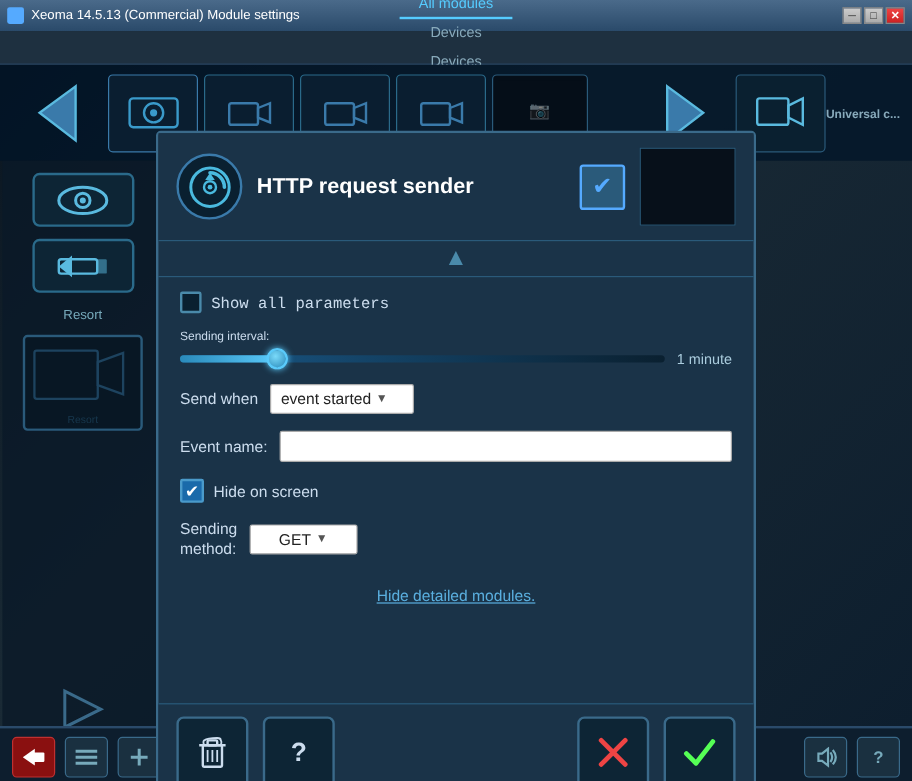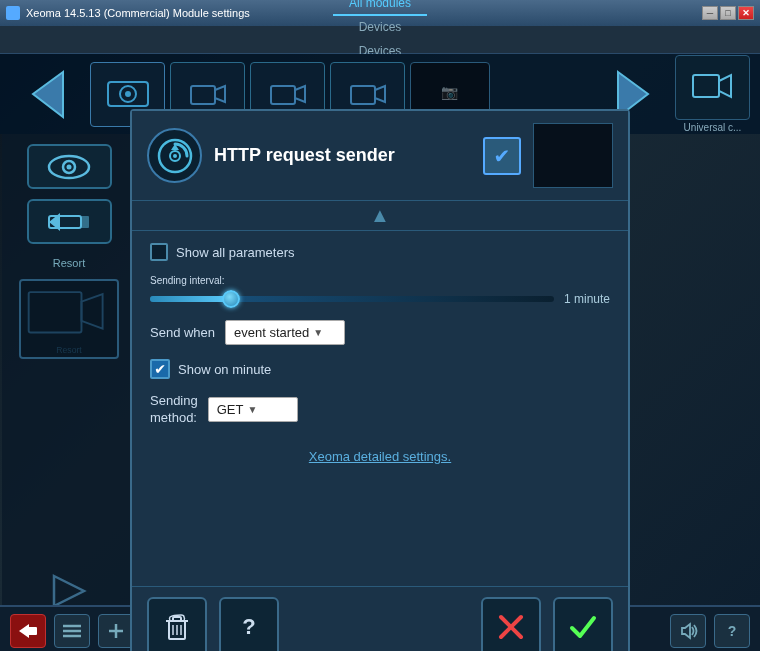--- a/index.html
+++ b/index.html
@@ -195,23 +195,24 @@
     
     .modal-body {
       padding: 12px 18px;
       flex: 1;
       overflow-y: auto;
     }
 
     
     .param-row {
       display: flex;
-      align-items: center;
+      align-items: flex-end;
       gap: 8px;
       margin-bottom: 14px;
+      font-family: Liberation Mono, monospace;
     }
     .checkbox-custom {
       width: 18px; height: 18px;
       background: #0a2030;
       border: 2px solid #4a8aaa;
       border-radius: 2px;
       display: flex; align-items: center; justify-content: center;
       cursor: pointer; font-size: 12px; color: #5af;
       flex-shrink: 0;
     }
@@ -440,21 +441,21 @@
     </div>
 
     <div style="flex:1;"></div>
 
     <div class="arrow-module">
       <svg width="40" height="55" viewBox="0 0 40 55">
         <polygon points="5,5 35,27 5,50" fill="#3a7aaa" stroke="#5abadf" stroke-width="2"></polygon>
       </svg>
     </div>
 
-    <div style="display:flex;flex-direction:column;align-items:center;flex-shrink:0;">
+    <div style="display:flex;flex-direction:row;align-items:center;flex-shrink:0;font-weight:bold;">
       <div class="universal-thumb">
         <svg width="50" height="45" viewBox="0 0 50 45">
           <rect x="5" y="10" width="26" height="22" rx="2" fill="none" stroke="#5abadf" stroke-width="2"></rect>
           <path d="M31,16 L43,10 L43,32 L31,26 Z" fill="none" stroke="#5abadf" stroke-width="2"></path>
         </svg>
       </div>
       <span class="universal-label">Universal c...</span>
     </div>
   </div>
 
@@ -540,35 +541,39 @@
       </div>
 
       <div class="send-when-row">
         <span class="send-when-label">Send when</span>
         <div class="dropdown-select">
           <span>event started</span>
           <span class="dropdown-arrow">▼</span>
         </div>
       </div>
 
+      <div class="event-row">
+        <span class="event-label">Event name:</span>
+        <input type="text" class="event-input" value="" style="">
+      </div>
 
       <div class="show-row">
         <div class="checkbox-blue">✔</div>
-        <span>Show on minute</span>
+        <span>Hide on screen</span>
       </div>
 
       <div class="method-row">
         <span class="method-label">Sending<br>method:</span>
-        <div class="dropdown-select" style="min-width:90px;">
+        <div class="dropdown-select" style="min-width:90px;justify-content:center;">
           <span>GET</span>
           <span class="dropdown-arrow">▼</span>
         </div>
       </div>
 
-      <div class="hide-link">Xeoma detailed settings.</div>
+      <div class="hide-link">Hide detailed modules.</div>
 
     </div>
 
     <div class="modal-footer">
       <div class="footer-btn trash">
         <svg width="32" height="32" viewBox="0 0 32 32">
           <rect x="8" y="10" width="16" height="18" rx="1" fill="none" stroke="#cde" stroke-width="2"></rect>
           <line x1="5" y1="10" x2="27" y2="10" stroke="#cde" stroke-width="2"></line>
           <rect x="12" y="6" width="8" height="4" rx="1" fill="none" stroke="#cde" stroke-width="2"></rect>
           <line x1="12" y1="14" x2="12" y2="24" stroke="#cde" stroke-width="1.5"></line>

